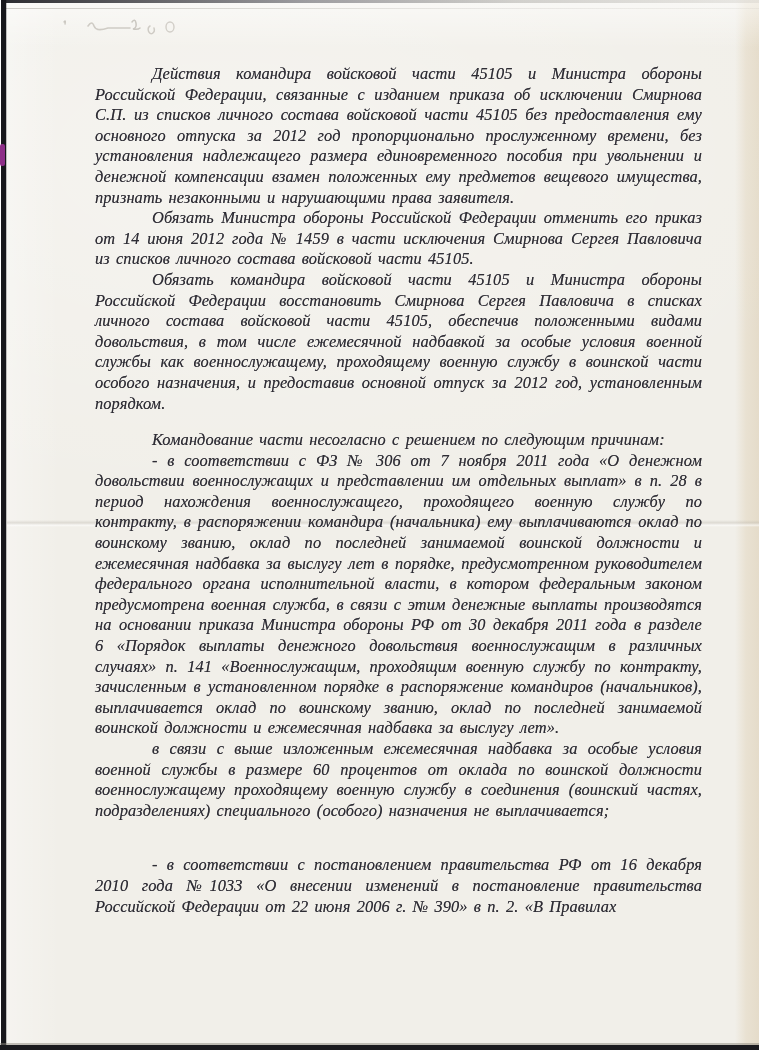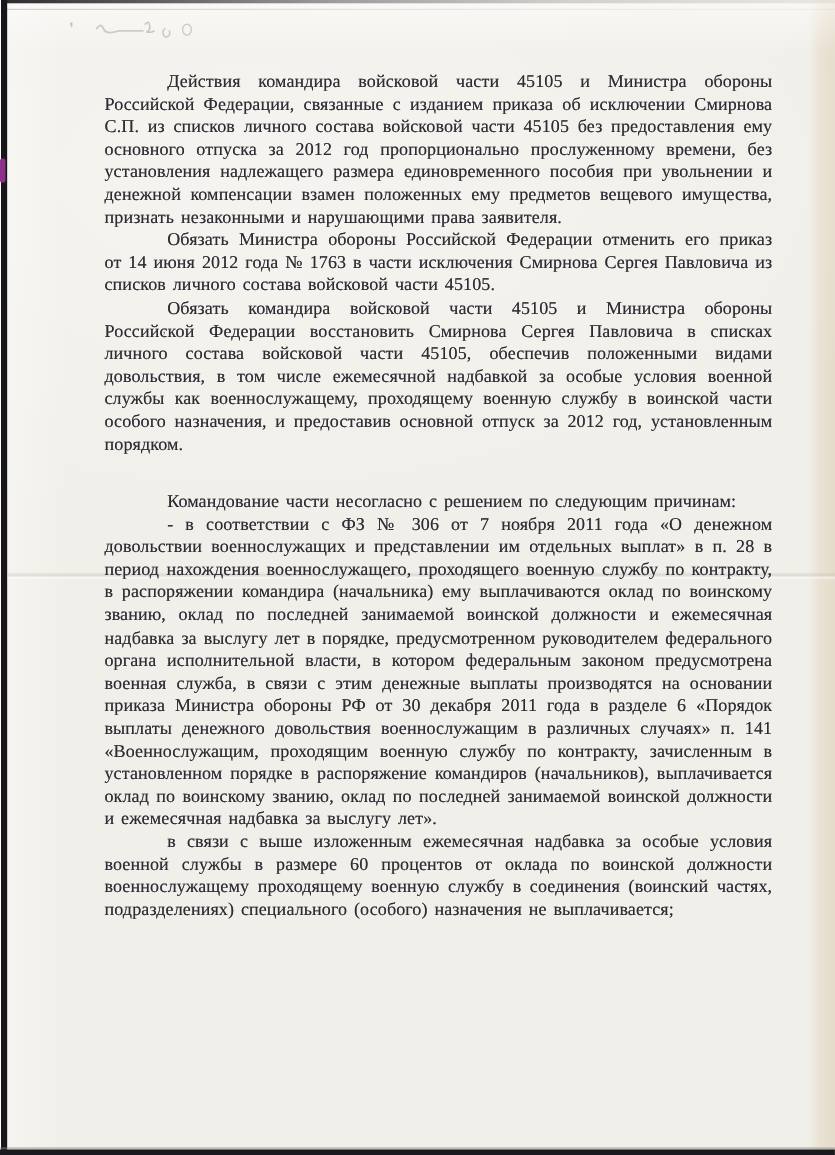--- a/index.html
+++ b/index.html
@@ -90,22 +90,23 @@
     font-size: 16.4px;
     line-height: 20.6px;
     text-align: justify;
     word-spacing: 2px;
     letter-spacing: 0.1px;
     text-shadow: 0 0 0.6px rgba(46,45,53,0.65);
   }
   .para {
     margin: 0;
     text-indent: 57px;
+    font-style: italic;
   }
-  .gap-a { margin-top: 32px; }
+  .gap-a { margin-top: 16px; }
   .gap-b { margin-top: 34px; }
 </style>
 </head>
 <body>
 
 <div class="paper"></div>
 
 <div class="edge-top"></div>
 <div class="top-seam"></div>
 <div class="edge-left"></div>
@@ -119,18 +120,19 @@
   <path d="M30 14 q4 -6 6 0 t14 2 l22 0" stroke="#c9c5be" stroke-width="1.6" fill="none" stroke-linecap="round"></path>
   <path d="M74 10 q3 -4 4 1 q1 5 -3 6 q5 1 7 -1" stroke="#c3bfb8" stroke-width="1.5" fill="none" stroke-linecap="round"></path>
   <path d="M92 14 a3 4 0 1 0 4 2" stroke="#c9c5be" stroke-width="1.5" fill="none" stroke-linecap="round"></path>
   <ellipse cx="112" cy="15" rx="4" ry="5" stroke="#ccc8c1" stroke-width="1.4" fill="none"></ellipse>
 </svg>
 
 <div class="stray-mark">ʼ</div>
 
 <div class="content">
   <p class="para">Действия командира войсковой части 45105 и Министра обороны Российской Федерации, связанные с изданием приказа об исключении Смирнова С.П. из списков личного состава войсковой части 45105 без предоставления ему основного отпуска за 2012 год пропорционально прослуженному времени, без установления надлежащего размера единовременного пособия при увольнении и денежной компенсации взамен положенных ему предметов вещевого имущества, признать незаконными и нарушающими права заявителя.</p>
-  <p class="para">Обязать Министра обороны Российской Федерации отменить его приказ от 14 июня 2012 года № 1763 в части исключения Смирнова Сергея Павловича из списков личного состава войсковой части 45105.</p>
+  <p class="para">Обязать Министра обороны Российской Федерации отменить его приказ от 14 июня 2012 года № 1459 в части исключения Смирнова Сергея Павловича из списков личного состава войсковой части 45105.</p>
   <p class="para">Обязать командира войсковой части 45105 и Министра обороны Российской Федерации восстановить Смирнова Сергея Павловича в списках личного состава войсковой части 45105, обеспечив положенными видами довольствия, в том числе ежемесячной надбавкой за особые условия военной службы как военнослужащему, проходящему военную службу в воинской части особого назначения, и предоставив основной отпуск за 2012 год, установленным порядком.</p>
   <p class="para gap-a">Командование части несогласно с решением по следующим причинам:</p>
   <p class="para">- в соответствии с ФЗ № 306 от 7 ноября 2011 года «О денежном довольствии военнослужащих и представлении им отдельных выплат» в п. 28 в период нахождения военнослужащего, проходящего военную службу по контракту, в распоряжении командира (начальника) ему выплачиваются оклад по воинскому званию, оклад по последней занимаемой воинской должности и ежемесячная надбавка за выслугу лет в порядке, предусмотренном руководителем федерального органа исполнительной власти, в котором федеральным законом предусмотрена военная служба, в связи с этим денежные выплаты производятся на основании приказа Министра обороны РФ от 30 декабря 2011 года в разделе 6 «Порядок выплаты денежного довольствия военнослужащим в различных случаях» п. 141 «Военнослужащим, проходящим военную службу по контракту, зачисленным в установленном порядке в распоряжение командиров (начальников), выплачивается оклад по воинскому званию, оклад по последней занимаемой воинской должности и ежемесячная надбавка за выслугу лет».</p>
   <p class="para">в связи с выше изложенным ежемесячная надбавка за особые условия военной службы в размере 60 процентов от оклада по воинской должности военнослужащему проходящему военную службу в соединения (воинский частях, подразделениях) специального (особого) назначения не выплачивается;</p>
+  <p class="para gap-b">- в соответствии с постановлением правительства РФ от 16 декабря 2010 года №1033 «О внесении изменений в постановление правительства Российской Федерации от 22 июня 2006 г. № 390» в п. 2. «В Правилах</p>
 </div>
 
 </body></html>

